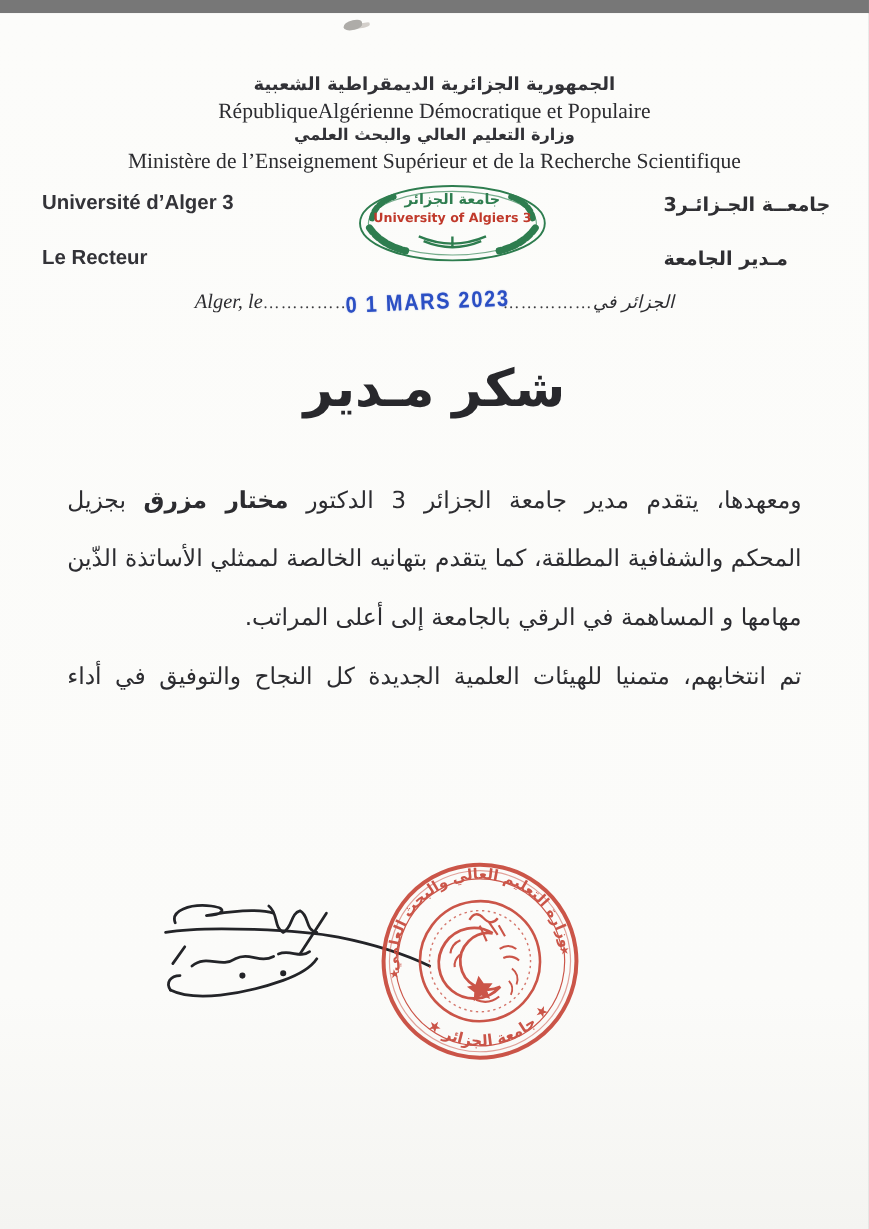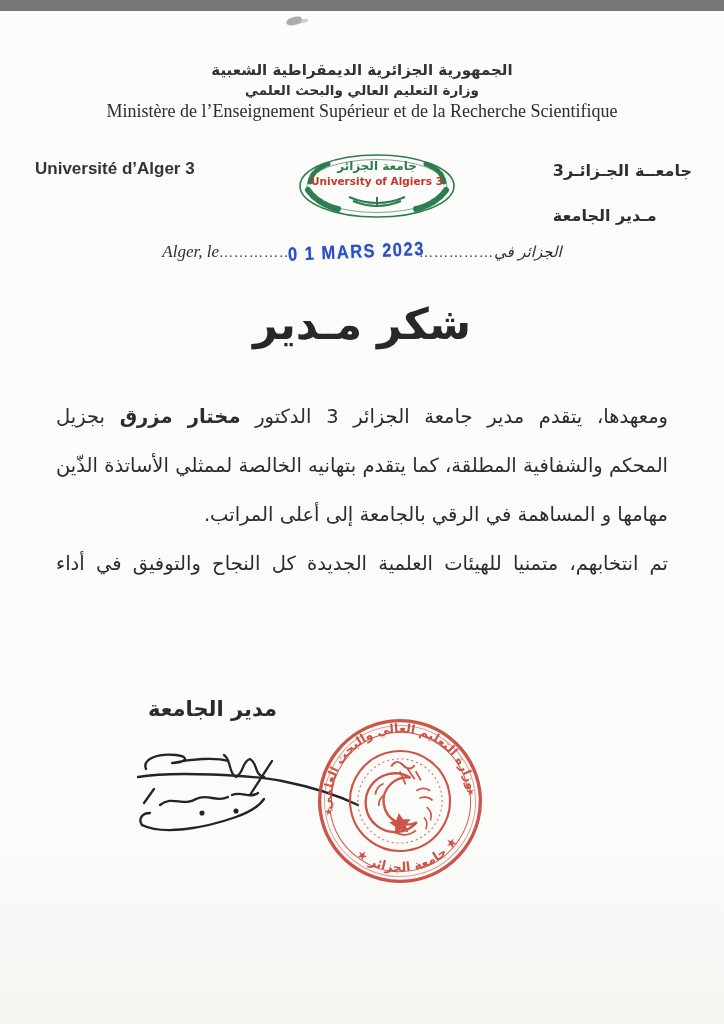--- a/index.html
+++ b/index.html
@@ -54,26 +54,28 @@
 </style>
 </head>
 <body>
 
 <div class="paper">
 
   <div class="top-mark"></div>
 
   <div class="header">
     <div class="h-ar1" dir="rtl">الجمهورية الجزائرية الديمقراطية الشعبية</div>
+    <div class="h-fr">RépubliqueAlgérienne Démocratique et Populaire</div>
     <div class="h-ar2" dir="rtl">وزارة التعليم العالي والبحث العلمي</div>
     <div class="h-fr">Ministère de l’Enseignement Supérieur et de la Recherche Scientifique</div>
   </div>
 
   <div class="lh-left">
     <div class="l1">Université d’Alger 3</div>
+    <div class="l2">Le Recteur</div>
   </div>
 
   <svg class="logo" width="162" height="68" viewBox="0 0 162 68">
     <ellipse cx="81" cy="34" rx="77" ry="31" fill="none" stroke="#2e7d4f" stroke-width="1.6"></ellipse>
     <ellipse cx="81" cy="34" rx="70" ry="26.5" fill="none" stroke="#3d8a5c" stroke-width="1" opacity=".7"></ellipse>
 
     <path d="M12,38 q10,14 30,19" fill="none" stroke="#2e7d4f" stroke-width="6" stroke-dasharray="4,3" stroke-linecap="round"></path>
     <path d="M150,38 q-10,14 -30,19" fill="none" stroke="#2e7d4f" stroke-width="6" stroke-dasharray="4,3" stroke-linecap="round"></path>
     <path d="M14,30 q2,-12 18,-18" fill="none" stroke="#2e7d4f" stroke-width="5" stroke-dasharray="3.5,3" stroke-linecap="round"></path>
     <path d="M148,30 q-2,-12 -18,-18" fill="none" stroke="#2e7d4f" stroke-width="5" stroke-dasharray="3.5,3" stroke-linecap="round"></path>
@@ -100,21 +102,20 @@
 
   <div class="title">شكر مـدير</div>
 
   <div class="body-block">
     <div class="bl"><span>ومعهدها، يتقدم مدير جامعة الجزائر 3 الدكتور </span><b>مختار مزرق</b><span> بجزيل</span></div>
     <div class="bl">المحكم والشفافية المطلقة، كما يتقدم بتهانيه الخالصة لممثلي الأساتذة الذّين</div>
     <div class="bl last">مهامها و المساهمة في الرقي بالجامعة إلى أعلى المراتب.</div>
     <div class="bl">تم انتخابهم، متمنيا للهيئات العلمية الجديدة كل النجاح والتوفيق في أداء</div>
   </div>
 
-  <div class="sig-title">مدير الجامعة</div>
 
   <svg class="signature" width="240" height="110" viewBox="0 0 240 110">
     <g fill="none" stroke="#232428" stroke-width="2.3" stroke-linecap="round" stroke-linejoin="round">
       <path d="M14,36 C10,26 26,20 44,22 C60,24 52,30 40,30 C58,26 84,24 96,28"></path>
       <path d="M92,22 C100,28 96,40 104,44 C112,40 110,28 118,26 C126,30 122,42 132,44"></path>
       <path d="M6,44 C40,38 120,42 150,48 C180,54 205,62 226,72"></path>
       <path d="M140,28 L118,62"></path>
       <path d="M12,70 L22,56"></path>
       <path d="M28,72 C40,62 52,74 64,66 C76,60 84,70 96,64"></path>
       <path d="M100,62 C110,58 118,66 126,60"></path>

